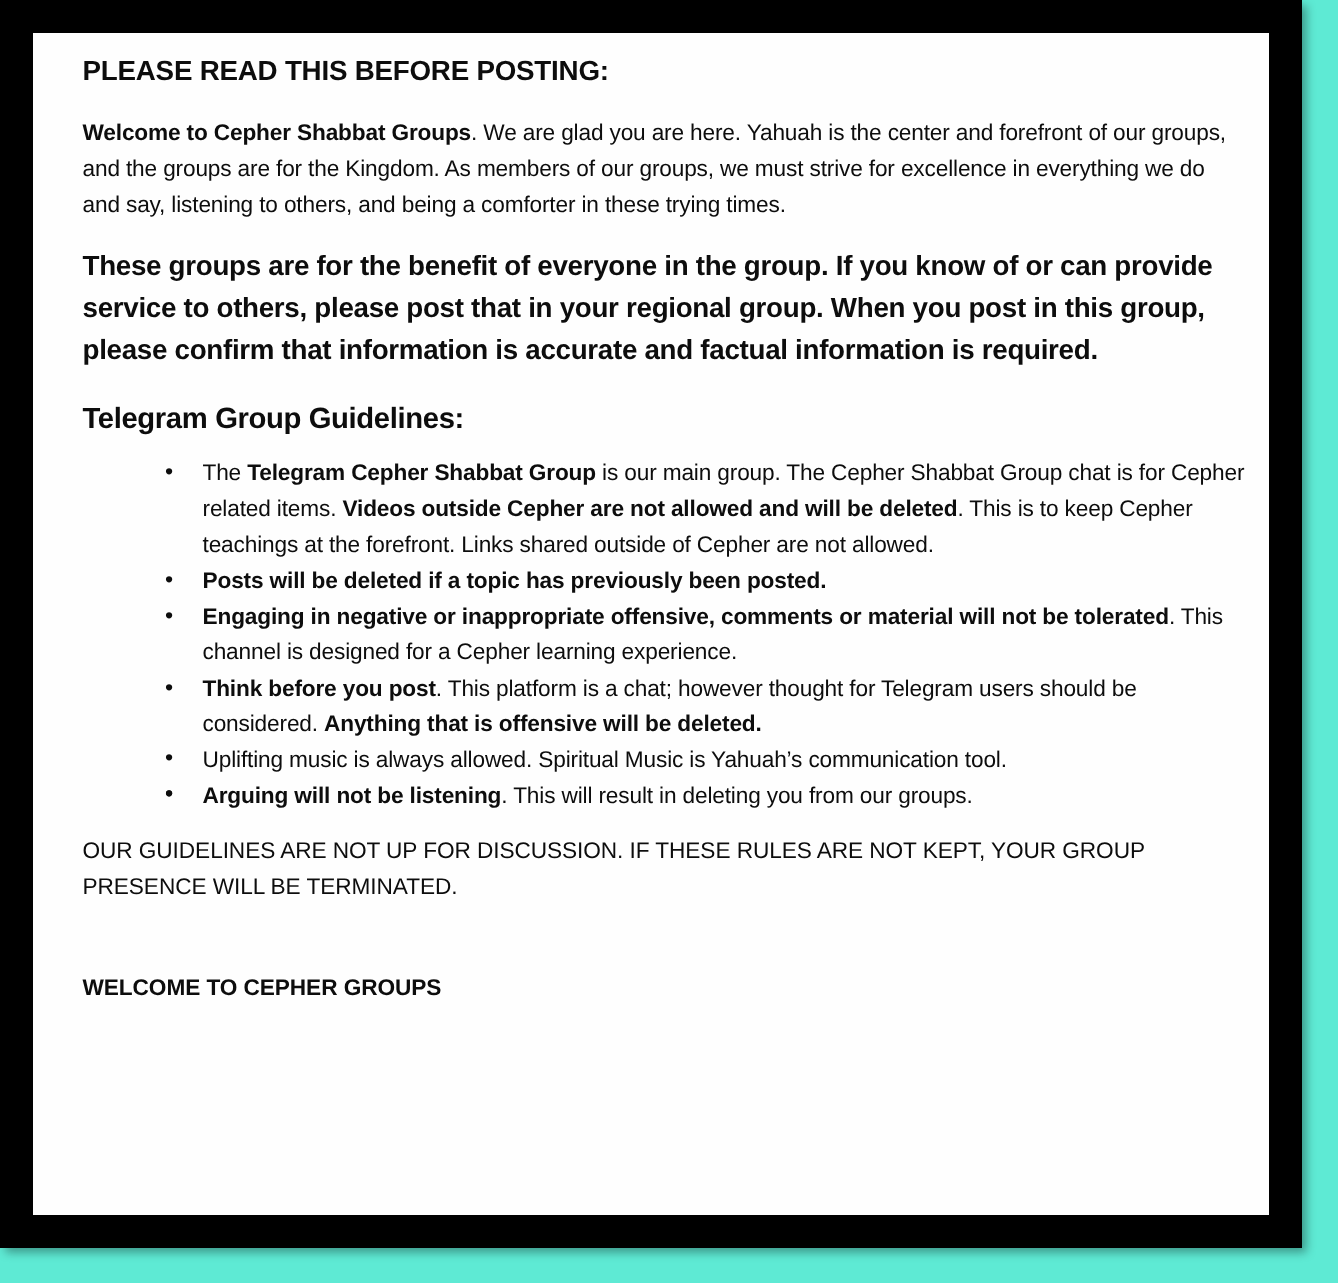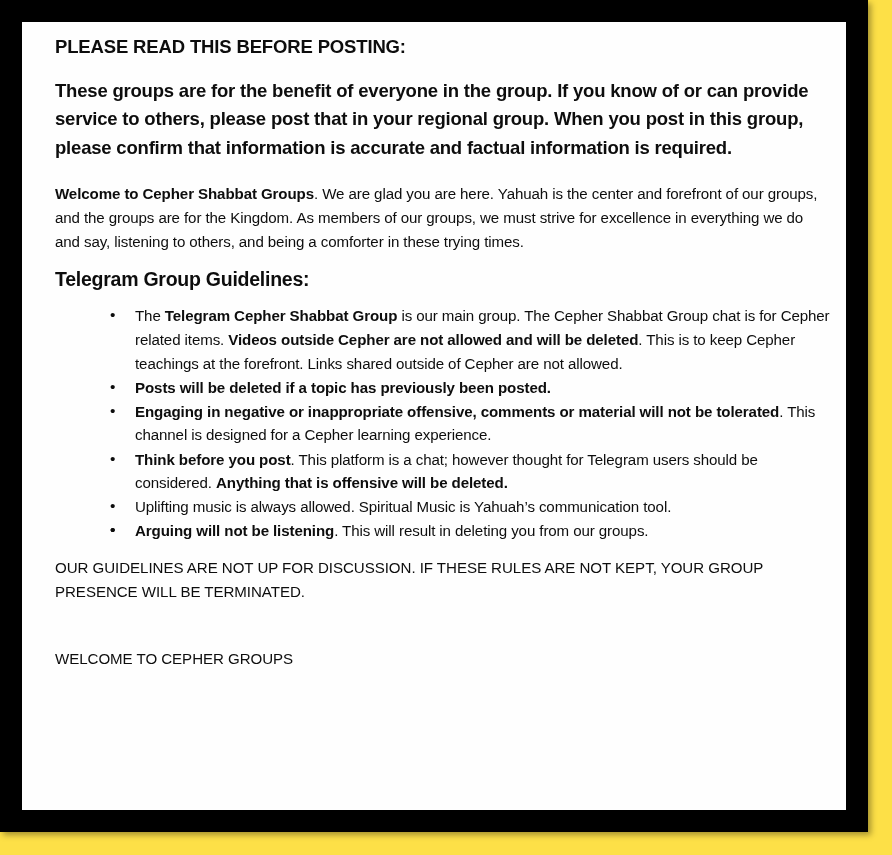--- a/index.html
+++ b/index.html
@@ -13,21 +13,21 @@
     overflow: hidden;
     font-family: "Liberation Sans", sans-serif;
   }
 
   #frame {
     position: absolute;
     left: 0;
     top: 0;
     width: 892px;
     height: 855px;
-    background: #fde047;
+    background: #5eead4;
   }
 
   
   #border-frame {
     position: absolute;
     left: 0;
     top: 0;
     width: 868px;
     height: 832px;
     background: #000000;
@@ -136,45 +136,45 @@
   .p-thanks {
     font-size: 15.1px;
     font-weight: normal;
     line-height: 1.56;
     letter-spacing: 0.1px;
     margin: 0 0 16px 0;
   }
 
   .p-welcome {
     font-size: 15.1px;
-    font-weight: normal;
+    font-weight: bold;
     line-height: 1.56;
     letter-spacing: -0.05px;
     margin: 0;
   }
 
   b, strong { font-weight: bold; }
 </style>
 </head>
 <body>
 
 <div id="frame">
 
   <div id="border-frame">
 
     <div id="page">
       <div id="page-inner">
 
         <p class="doc-text h-lead">PLEASE READ THIS BEFORE POSTING:</p>
 
-        <p class="doc-text p-bold-intro">These groups are for the benefit of everyone in the group.  If you know of or can provide service to others, please post that in your regional group. When you post in this group, please confirm that information is accurate and factual information is required.</p>
-
         <p class="doc-text p-body">
           <b>Welcome to Cepher Shabbat Groups</b><span>.  We are glad you are here.  Yahuah is the center and forefront of our groups, and the groups are for the Kingdom.  As members of our groups, we must strive for excellence in everything we do and say, listening to others, and being a comforter in these trying times.</span>
         </p>
+
+        <p class="doc-text p-bold-intro">These groups are for the benefit of everyone in the group.  If you know of or can provide service to others, please post that in your regional group. When you post in this group, please confirm that information is accurate and factual information is required.</p>
 
         <p class="doc-text h-section">Telegram Group Guidelines:</p>
 
         <ul class="guidelines" id="guidelines-list">
             <li class="doc-text"><span class="bullet-glyph">•</span><span><span>The </span><b>Telegram Cepher Shabbat Group</b><span> is our main group.  The Cepher Shabbat Group chat is for Cepher related items.  </span><b>Videos outside Cepher are not allowed and will be deleted</b><span>.  This is to keep Cepher teachings at the forefront.  Links shared outside of Cepher are not allowed.</span></span></li>
             <li class="doc-text"><span class="bullet-glyph">•</span><span><b>Posts will be deleted if a topic has previously been posted.</b></span></li>
             <li class="doc-text"><span class="bullet-glyph">•</span><span><b>Engaging in negative or inappropriate offensive, comments or material will not be tolerated</b><span>. This channel is designed for a Cepher learning experience.</span></span></li>
             <li class="doc-text"><span class="bullet-glyph">•</span><span><b>Think before you post</b><span>.  This platform is a chat; however thought for Telegram users should be considered.  </span><b>Anything that is offensive will be deleted.</b></span></li>
             <li class="doc-text"><span class="bullet-glyph">•</span><span><span>Uplifting music is always allowed.  Spiritual Music is Yahuah’s communication tool.</span></span></li>
             <li class="doc-text"><span class="bullet-glyph">•</span></li>

